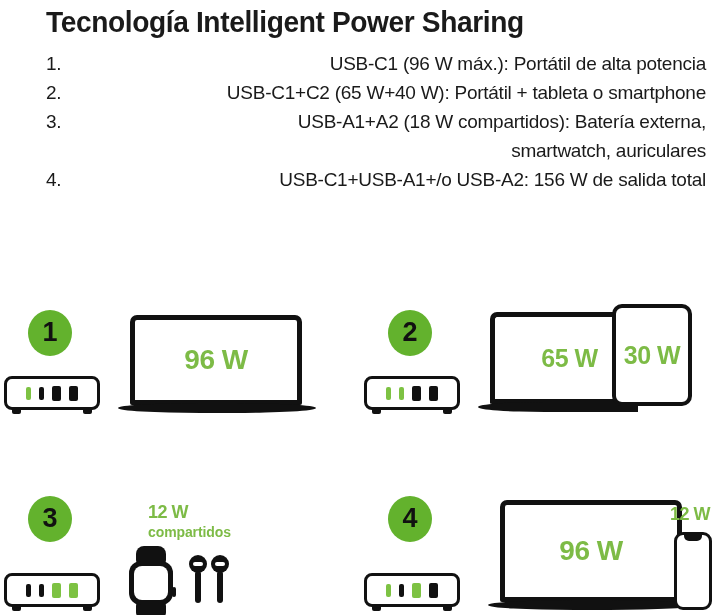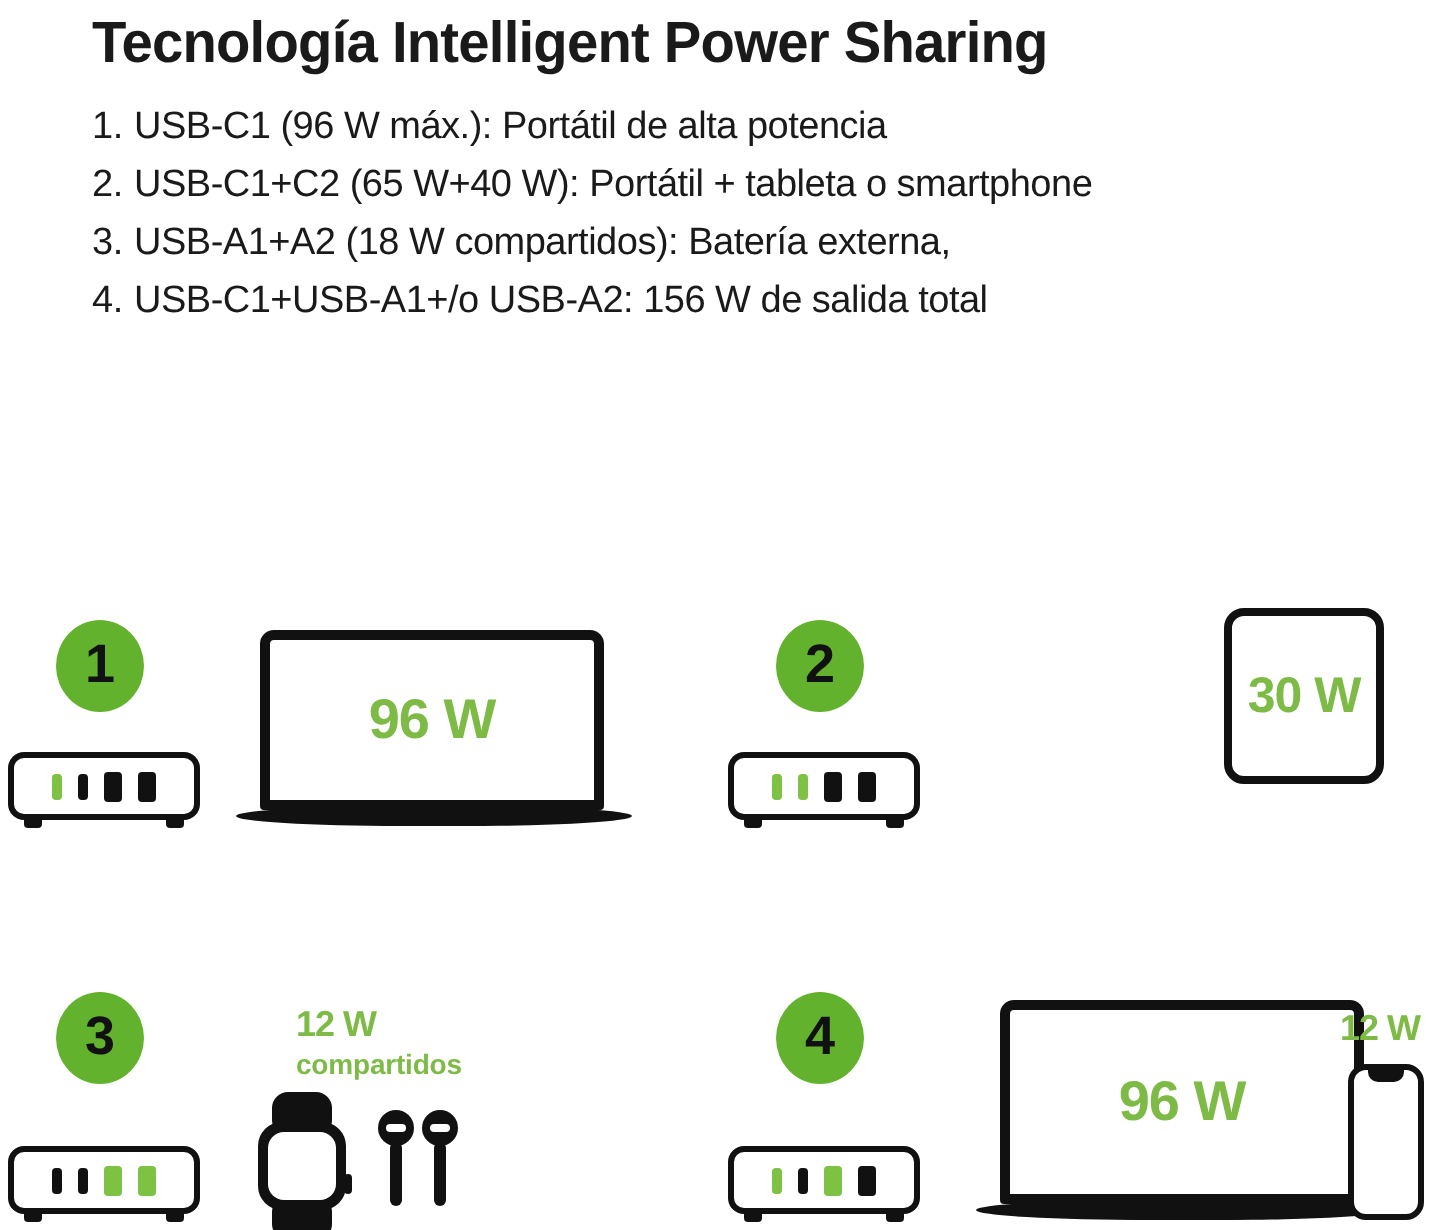--- a/index.html
+++ b/index.html
@@ -49,21 +49,21 @@
     line-height: 1.52;
     letter-spacing: -0.25px;
     white-space: nowrap;
   }
 
   .bullet .num {
     width: 21px;
     flex: 0 0 21px;
   }
 
-  .bullet .txt { flex: 1 1 auto; }
+  .bullet .txt { flex: 1 1 auto; text-align: right; }
 
   .bullet.cont .num { visibility: hidden; }
 
   
   .panel { position: absolute; }
 
   
   .badge {
     position: absolute;
     width: 44px;
@@ -266,20 +266,24 @@
         <span class="txt">USB-C1 (96 W máx.): Portátil de alta potencia</span>
       </div>
       <div class="bullet">
         <span class="num">2.</span>
         <span class="txt">USB-C1+C2 (65 W+40 W): Portátil + tableta o smartphone</span>
       </div>
       <div class="bullet">
         <span class="num">3.</span>
         <span class="txt">USB-A1+A2 (18 W compartidos): Batería externa,</span>
       </div>
+      <div class="bullet cont">
+        <span class="num"></span>
+        <span class="txt">smartwatch, auriculares</span>
+      </div>
       <div class="bullet">
         <span class="num">4.</span>
         <span class="txt">USB-C1+USB-A1+/o USB-A2: 156 W de salida total</span>
       </div>
     </div>
   </div>
 
   <div class="panel" style="left:0;top:280px;width:360px;height:160px;">
 
     <div class="badge" style="left:28px;top:30px;">1</div>
@@ -311,22 +315,28 @@
       <div class="body">
         <span class="port c on"></span>
         <span class="port c on"></span>
         <span class="port a off"></span>
         <span class="port a off"></span>
       </div>
       <div class="foot l"></div>
       <div class="foot r"></div>
     </div>
 
-
-    <div class="tablet" style="left:252px;top:24px;width:80px;height:88px;">
+    <div class="laptop clipped" style="left:118px;top:32px;width:160px;height:102px;">
+      <div class="screen" style="width:160px;height:92px;">
+        <span class="watt watt-md" style="margin-right:6px;">65 W</span>
+      </div>
+      <div class="base" style="top:90px;width:160px;height:10px;border-radius:50% 0 0 50% / 60% 0 0 60%;"></div>
+    </div>
+
+    <div class="tablet" style="left:252px;top:24px;width:80px;height:102px;">
       <span class="watt watt-md">30 W</span>
     </div>
   </div>
 
   <div class="panel" style="left:0;top:470px;width:360px;height:145px;">
 
     <div class="badge" style="left:28px;top:26px;">3</div>
 
     <div class="hub" style="left:4px;top:103px;">
       <div class="body">

